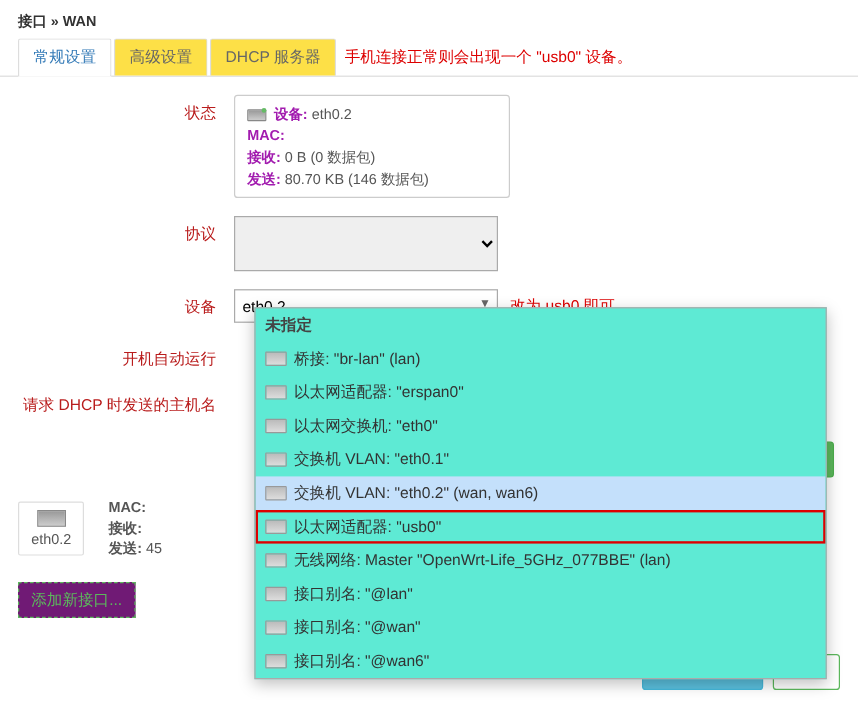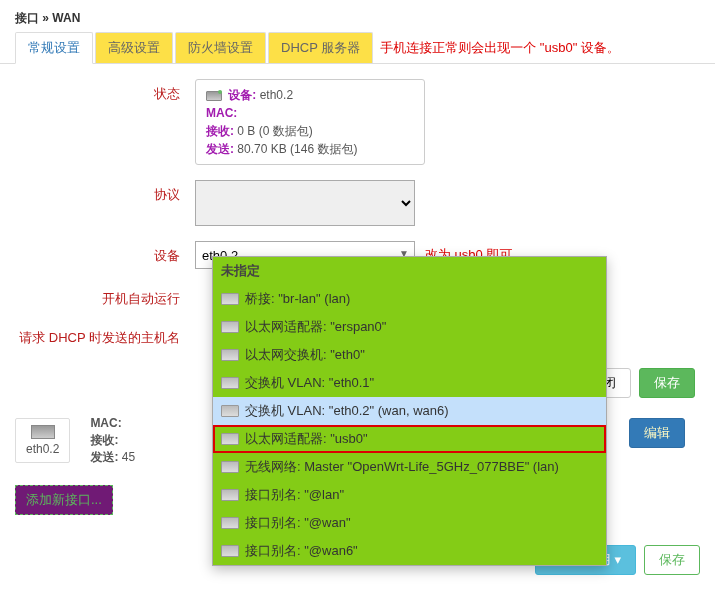--- a/index.html
+++ b/index.html
@@ -15,21 +15,21 @@
 .val { flex: 1; }
 .status-box { border: 1px solid #ccc; border-radius: 3px; padding: 6px 10px; display: inline-block; min-width: 230px; font-size: 12px; line-height: 1.5; color: #555; }
 .status-box b { color: #a21caf; }
 .nic-icon { display: inline-block; width: 16px; height: 10px; background: linear-gradient(#999, #ccc); border: 1px solid #888; border-radius: 1px; vertical-align: middle; margin-right: 3px; position: relative; }
 .nic-icon::after { content: ''; position: absolute; width: 4px; height: 4px; background: #6b6; border-radius: 50%; right: -1px; top: -2px; }
 select { width: 220px; padding: 22px; border: 1px solid #aaa; font-size: 14px; height: 28px; }
 .combo { position: relative; width: 220px; }
 .combo-input { width: 100%; padding: 4px 20px 4px 6px; border: 1px solid #aaa; height: 28px; font-size: 13px; }
 .combo-arrow { position: absolute; right: 6px; top: 7px; color: #666; pointer-events: none; font-size: 10px; }
 .ann2 { color: #d00; font-size: 13px; margin-left: 10px; display: inline-block; vertical-align: top; padding-top: 5px; }
-.dropdown { position: absolute; left: 212px; top: 256px; width: 395px; background: #84cc16; border: 1px solid #aaa; box-shadow: 0 4px 12px rgba(0,0,0,0.25); z-index: 100; max-height: 330px; overflow-y: auto; }
+.dropdown { position: absolute; left: 212px; top: 256px; width: 477px; background: #5eead4; border: 1px solid #aaa; box-shadow: 0 4px 12px rgba(0,0,0,0.25); z-index: 100; max-height: 330px; overflow-y: auto; }
 .dd-header { font-weight: bold; padding: 5px 8px; color: #444; font-size: 13px; }
 .dd-item { padding: 5px 8px; font-size: 13px; cursor: pointer; display: flex; align-items: center; white-space: nowrap; overflow: hidden; text-overflow: ellipsis; }
 .dd-item.sel { background: #c4e0fb; }
 .dd-item.hl { outline: 2px solid #d00; outline-offset: -2px; }
 .dev-icon { display: inline-block; width: 18px; height: 12px; margin-right: 6px; flex-shrink: 0; background: linear-gradient(#bbb,#ddd); border: 1px solid #999; border-radius: 1px; }
 .footer-btns { position: absolute; right: 20px; top: 368px; display: flex; gap: 8px; }
 .btn { padding: 5px 14px; border: 1px solid #ccc; border-radius: 3px; background: #fff; cursor: pointer; font-size: 13px; }
 .btn-save { background: #5cb85c; border-color: #4cae4c; color: #fff; }
 .btn-edit { background: #337ab7; border-color: #2e6da4; color: #fef9c3; }
 .btn-apply { background: #5bc0de; border-color: #46b8da; color: #fff; }
@@ -44,21 +44,20 @@
 </head>
 <body>
 
 <div class="breadcrumb">
   <span>接口</span><span> » </span><span>WAN</span>
 </div>
 
 <div class="tabs">
   <div class="tab active">常规设置</div>
   <div class="tab">高级设置</div>
-  <div class="tab">防火墙设置</div>
   <div class="tab">DHCP 服务器</div>
   <span class="ann1">手机连接正常则会出现一个 "usb0" 设备。</span>
 </div>
 
 <div class="form-area">
   <div class="row">
     <div class="lbl">状态</div>
     <div class="val">
       <div class="status-box">
         <span class="nic-icon"></span>

